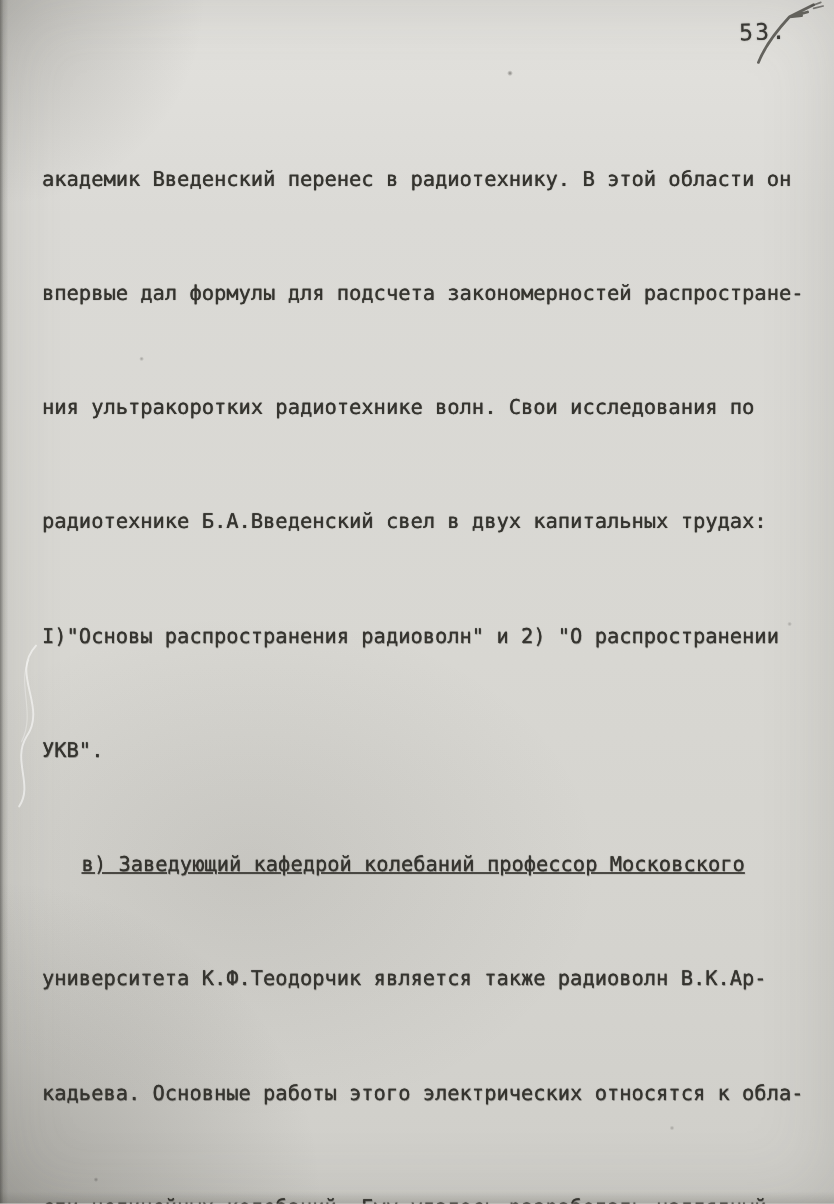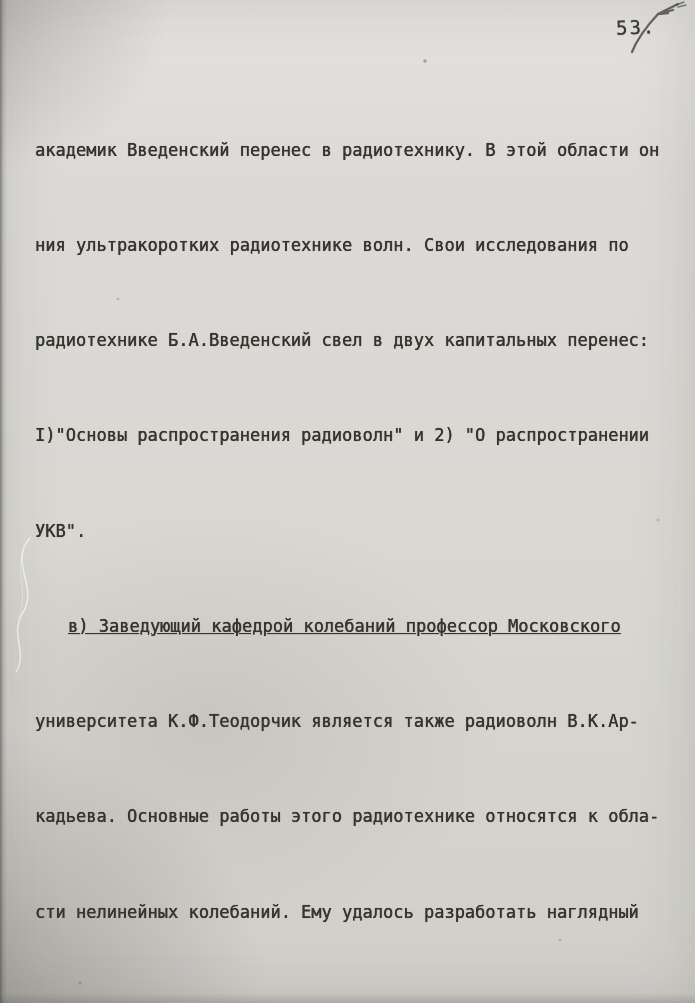--- a/index.html
+++ b/index.html
@@ -84,27 +84,28 @@
     <path d="M78,5 L86,2 M80,7 L88,5" fill="none" stroke="#4f4d48" stroke-width="1.4" stroke-linecap="round" opacity="0.7"></path>
   </svg>
 
   <svg class="crease" viewBox="0 0 48 150">
     <path d="M30,8 C8,32 40,58 22,84 C10,104 28,124 16,142" fill="none" stroke="rgba(255,255,255,0.55)" stroke-width="1.6" stroke-linecap="round"></path>
     <path d="M24,20 C14,40 30,64 18,88" fill="none" stroke="rgba(255,255,255,0.3)" stroke-width="1" stroke-linecap="round"></path>
   </svg>
 
   <div class="text-block">
     <div class="line">академик Введенский перенес в радиотехнику. В этой области он</div>
+    <div class="line">впервые дал формулы для подсчета закономерностей распростране-</div>
     <div class="line">ния ультракоротких радиотехнике волн. Свои исследования по</div>
-    <div class="line">радиотехнике Б.А.Введенский свел в двух капитальных перенес:</div>
+    <div class="line">радиотехнике Б.А.Введенский свел в двух капитальных трудах:</div>
     <div class="line">I)"Основы распространения радиоволн" и 2) "О распространении</div>
     <div class="line">УКВ".</div>
     <div class="line indent">в) Заведующий кафедрой колебаний профессор Московского</div>
     <div class="line">университета К.Ф.Теодорчик является также радиоволн В.К.Ар-</div>
-    <div class="line">кадьева. Основные работы этого радиотехнике относятся к обла-</div>
+    <div class="line">кадьева. Основные работы этого электрических относятся к обла-</div>
     <div class="line">сти нелинейных колебаний. Ему удалось разработать наглядный</div>
     
     
     
     
     
     
     
     
     

